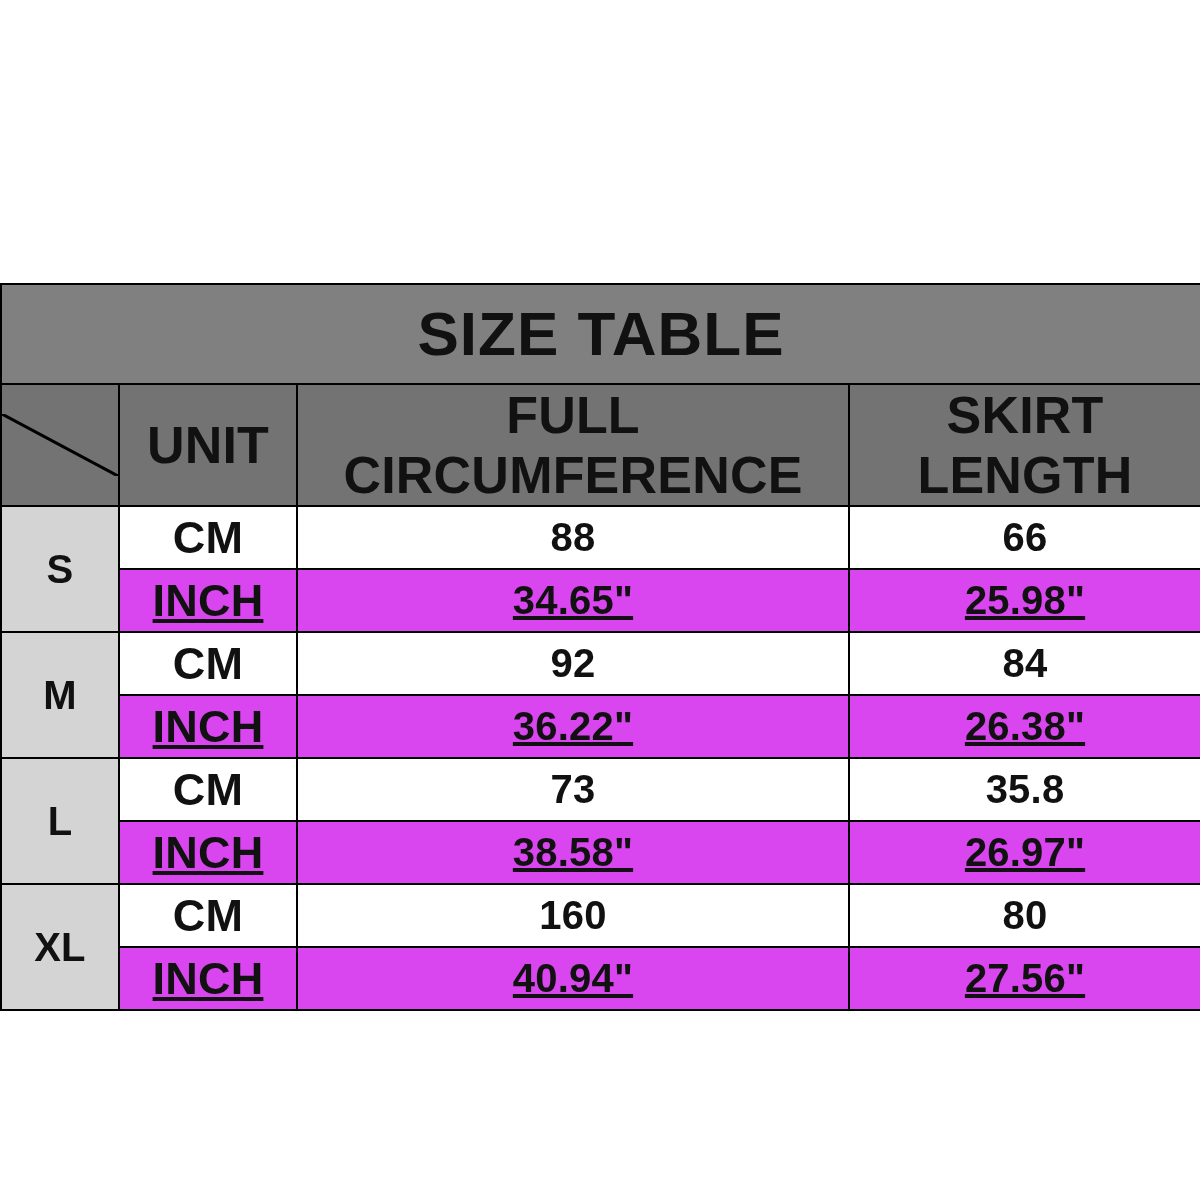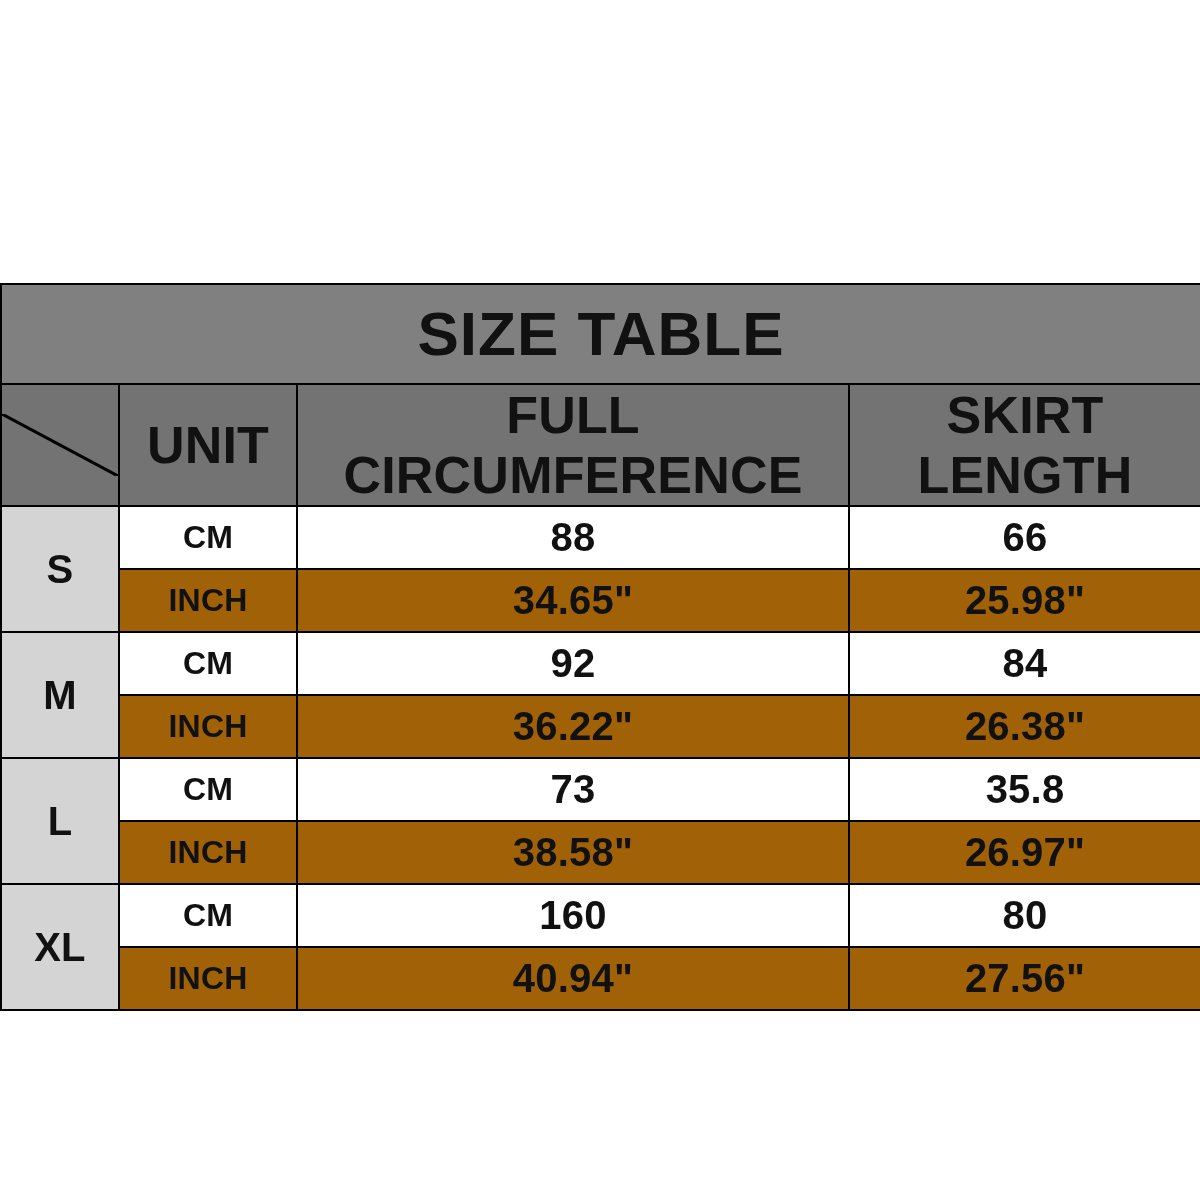--- a/index.html
+++ b/index.html
@@ -75,34 +75,35 @@
   .corner-cell svg {
     display: block;
     width: 100%;
     height: 100%;
   }
   .size-cell {
     font-size: 40px;
     background: #d4d4d4;
   }
   td.unit-cell {
-    font-size: 32px;
+    font-size: 45px;
     height: 61px;
   }
   td.val-cell {
     font-size: 40px;
     margin-left: 21px;
   }
   tr.row-cm td.unit-cell,
   tr.row-cm td.val-cell {
     background: #ffffff;
   }
   tr.row-inch td.unit-cell,
   tr.row-inch td.val-cell {
-    background: #a16207;
+    background: #d946ef;
+    text-decoration: underline;
   }
 </style>
 </head>
 <body>
 
 <div class="page">
   <div class="size-table-wrap">
     <table class="size-table">
       <colgroup>
         <col class="c-size">

